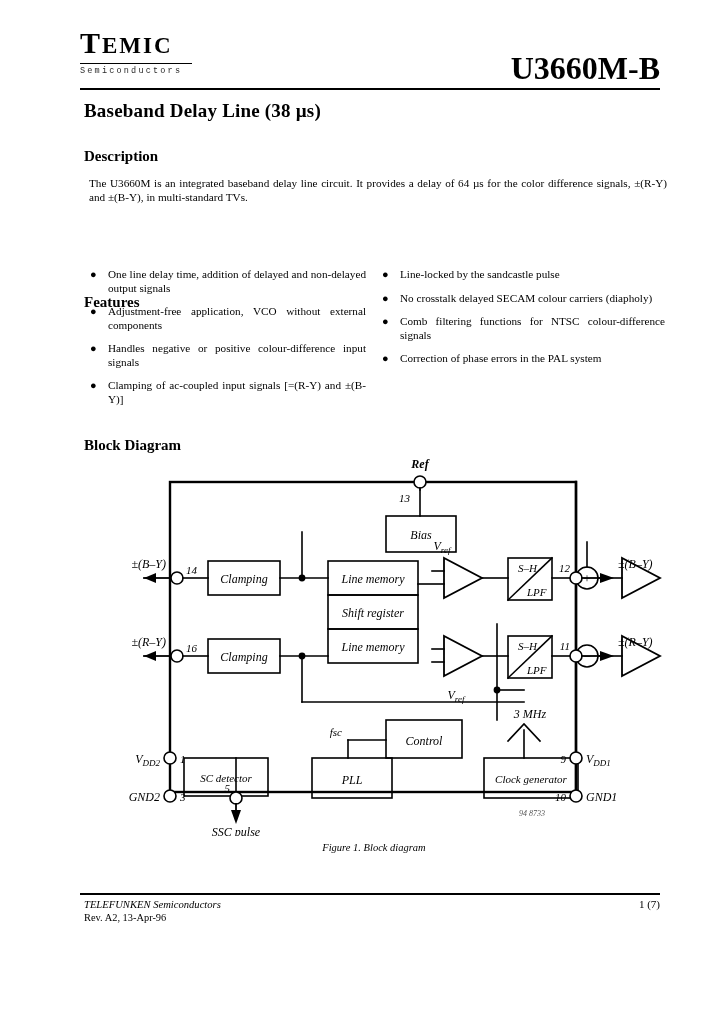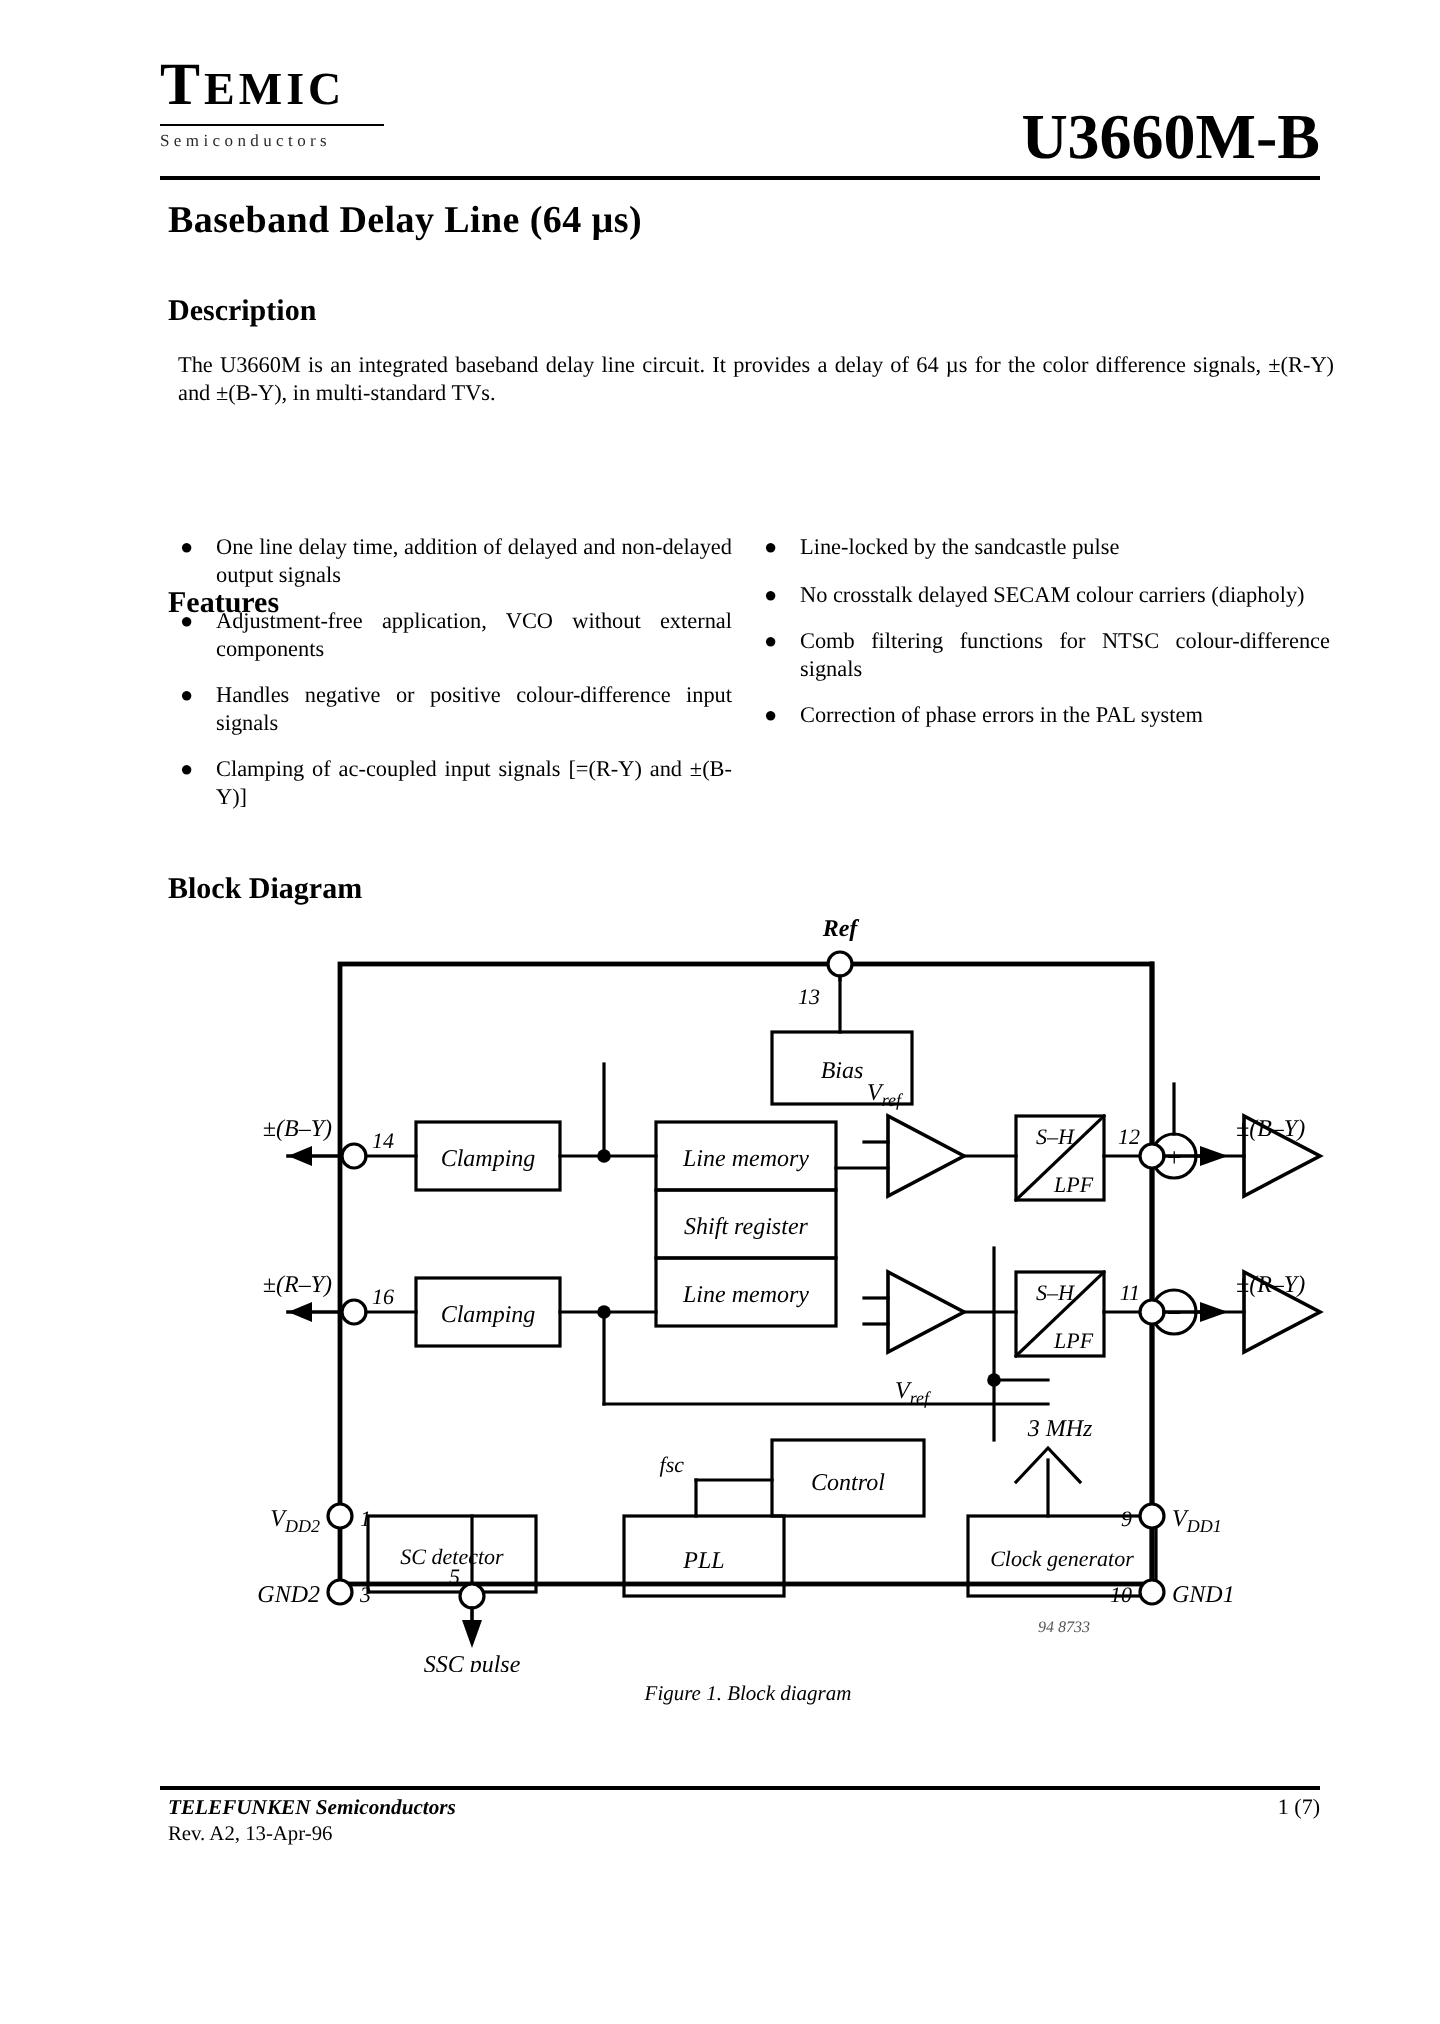--- a/index.html
+++ b/index.html
@@ -42,21 +42,21 @@
   }
   .logo-temic .cap { font-size: 30px; }
   .logo-temic .sm { font-size: 23px; }
   .logo-rule {
     width: 112px;
     height: 1px;
     background: #000;
     margin-top: 2px;
   }
   .logo-sub {
-    font-family: Liberation Serif, serif;
+    font-family: Liberation Mono, monospace;
     font-size: 8.5px;
     letter-spacing: 2.2px;
     margin-top: 2px;
     color: #2a2a2a;
   }
   .part-no {
     position: absolute;
     right: 0; top: 22px;
     font-family: "Liberation Serif", serif;
     font-weight: bold;
@@ -145,21 +145,21 @@
     width: 580px;
     height: 1.6px;
     background: #000;
   }
   .footer-left {
     position: absolute;
     left: 84px; top: 898px;
     font-size: 10.6px;
     line-height: 13px;
   }
-  .footer-company { font-weight: bold; font-style: italic; }
+  .footer-company { font-weight: normal; font-style: italic; }
   .footer-rev { font-size: 10.4px; }
   .footer-page {
     position: absolute;
     right: 60px; top: 898px;
     font-size: 11px;
   }
 
   svg text { font-family: "Liberation Serif", serif; }
 </style>
 </head>
@@ -170,21 +170,21 @@
   <div class="header">
     <div class="logo-block">
       <div class="logo-temic"><span class="cap">T</span><span class="sm">EMIC</span></div>
       <div class="logo-rule"></div>
       <div class="logo-sub">Semiconductors</div>
     </div>
     <div class="part-no">U3660M-B</div>
   </div>
   <div class="header-rule"></div>
 
-  <div class="doc-title">Baseband Delay Line (64 µs)</div>
+  <div class="doc-title">Baseband Delay Line (38 µs)</div>
 
   <div class="sec-head" id="sec-description">Description</div>
   <div class="desc-body">The U3660M is an integrated baseband delay line circuit. It provides a delay of 64 µs for the color difference signals, ±(R-Y) and ±(B-Y), in multi-standard TVs.</div>
 
   <div class="sec-head" id="sec-features">Features</div>
 
   <div class="feat-col" id="feat-col-left">
     <div class="feat-item">
       <span class="bullet">●</span>
       <span>One line delay time, addition of delayed and non-delayed output signals</span>

